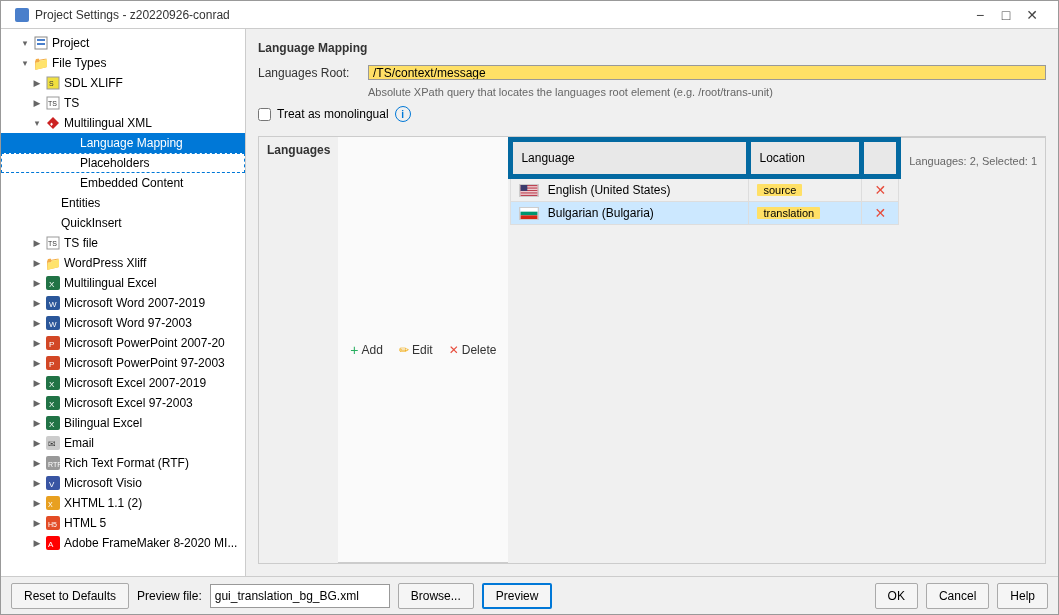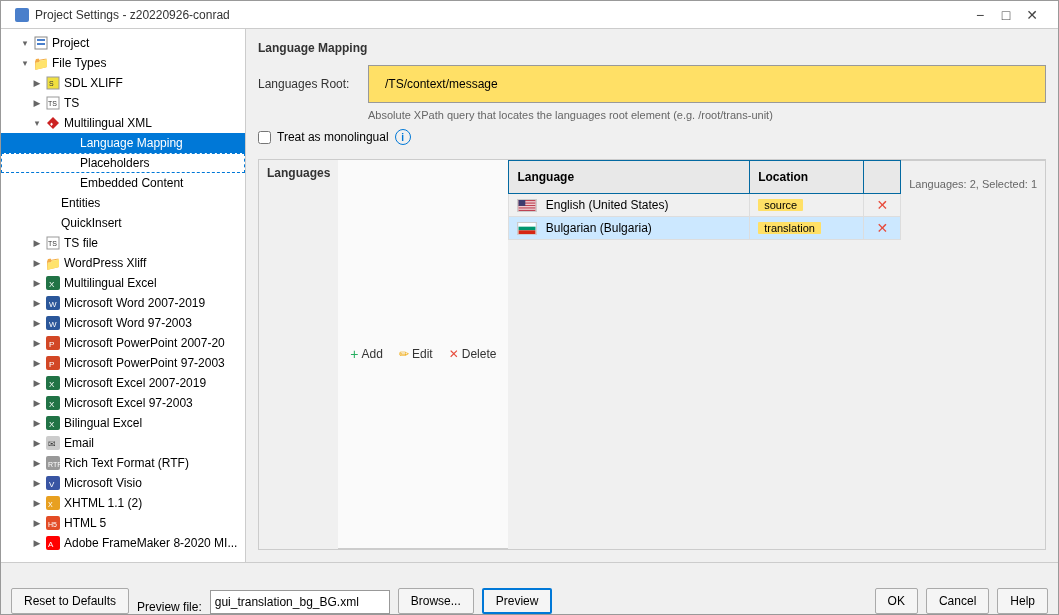--- a/index.html
+++ b/index.html
@@ -124,23 +124,23 @@
       align-items: center;
       margin-bottom: 6px;
     }
     .form-label {
       font-size: 12px;
       min-width: 110px;
       color: #333;
     }
     .text-input {
       flex: 1;
-      height: 38px;
+      height: 15px;
       border: 1px solid #999;
-      padding: 0 16px;
+      padding: 0 4px;
       font-size: 12px;
       outline: none;
     }
     .text-input.highlighted {
       background: #ffe066;
     }
     .hint-text {
       font-size: 11px;
       color: #666;
       margin-left: 110px;
@@ -194,24 +194,24 @@
     .toolbar-btn .icon-add { color: #27ae60; font-size: 14px; }
     .toolbar-btn .icon-edit { color: #f0a500; font-size: 12px; }
     .toolbar-btn .icon-del { color: #e74c3c; font-size: 12px; }
     .lang-table {
       width: 100%;
       border-collapse: collapse;
       font-size: 12px;
     }
     .lang-table th {
       background: #e8e8e8;
-      border: 1px solid #0369a1;
+      border: 5px solid #0369a1;
       padding: 9px 8px;
       text-align: left;
-      font-weight: bold;
+      font-weight: normal;
     }
     .lang-table td {
       border: 1px solid #ddd;
       padding: 3px 8px;
     }
     .lang-table tr.row-selected td {
       background: #cce8ff;
     }
     .flag {
       display: inline-flex;
@@ -243,25 +243,25 @@
     }
     .lang-count {
       text-align: right;
       padding: 17px 8px;
       font-size: 11px;
       color: #666;
       border-top: 1px solid #ccc;
     }
     
     .bottom-bar {
-      height: 52px;
+      height: 38px;
       background: #f0f0f0;
       border-top: 1px solid #ccc;
       display: flex;
-      align-items: flex-end;
+      align-items: center;
       padding: 0 10px;
       gap: 8px;
     }
     .bottom-btn {
       height: 26px;
       padding: 0 12px;
       font-size: 12px;
       border: 1px solid #aaa;
       background: #f5f5f5;
       cursor: pointer;

